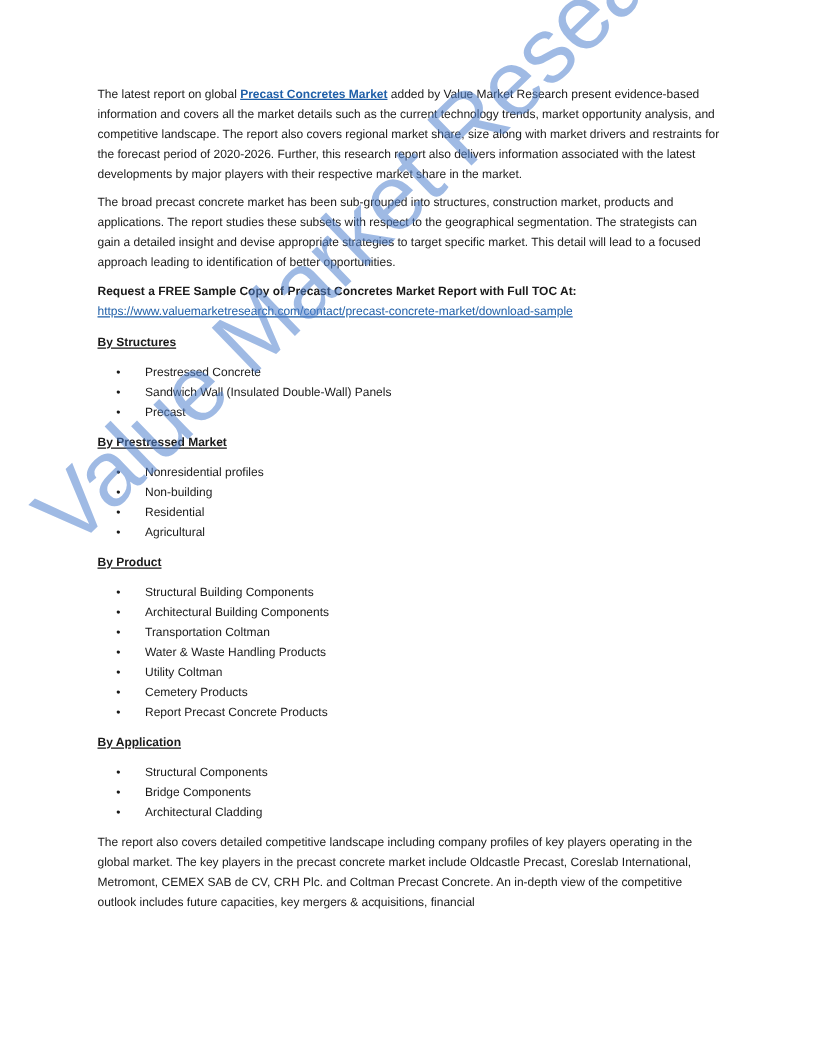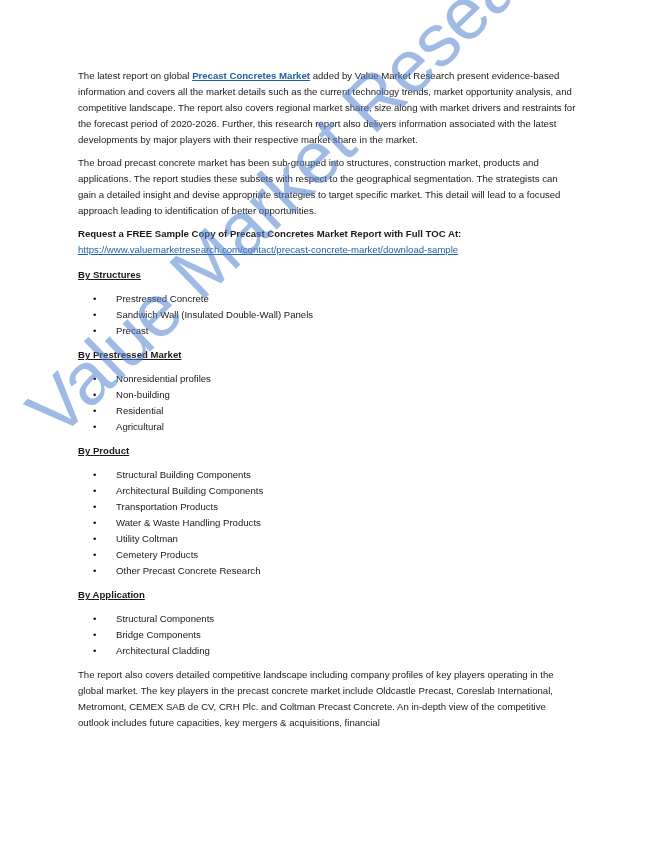--- a/index.html
+++ b/index.html
@@ -107,25 +107,25 @@
       <li><span class="bullet">•</span><span>Residential</span></li>
       <li><span class="bullet">•</span><span>Agricultural</span></li>
     </ul>
   </div>
 
   <div>
     <div class="heading">By Product</div>
     <ul>
       <li><span class="bullet">•</span><span>Structural Building Components</span></li>
       <li><span class="bullet">•</span><span>Architectural Building Components</span></li>
-      <li><span class="bullet">•</span><span>Transportation Products</span></li>
+      <li><span class="bullet">•</span><span>Transportation Coltman</span></li>
       <li><span class="bullet">•</span><span>Water &amp; Waste Handling Products</span></li>
       <li><span class="bullet">•</span><span>Utility Coltman</span></li>
       <li><span class="bullet">•</span><span>Cemetery Products</span></li>
-      <li><span class="bullet">•</span><span>Other Precast Concrete Research</span></li>
+      <li><span class="bullet">•</span><span>Report Precast Concrete Products</span></li>
     </ul>
   </div>
 
   <div>
     <div class="heading">By Application</div>
     <ul>
       <li><span class="bullet">•</span><span>Structural Components</span></li>
       <li><span class="bullet">•</span><span>Bridge Components</span></li>
       <li><span class="bullet">•</span><span>Architectural Cladding</span></li>
     </ul>

